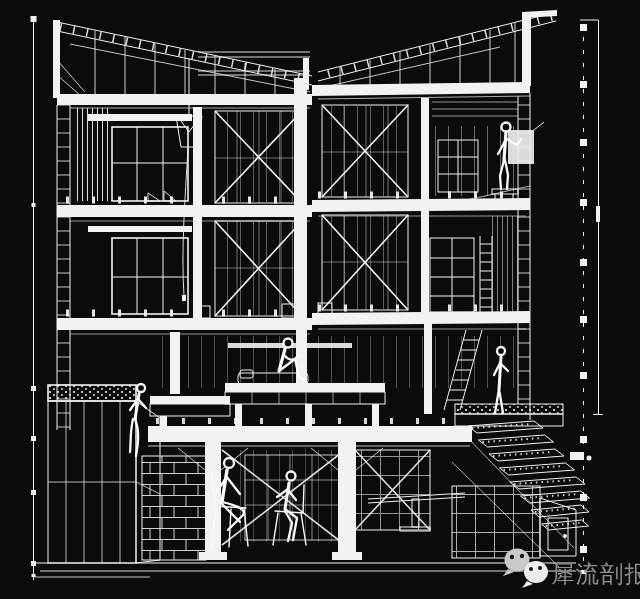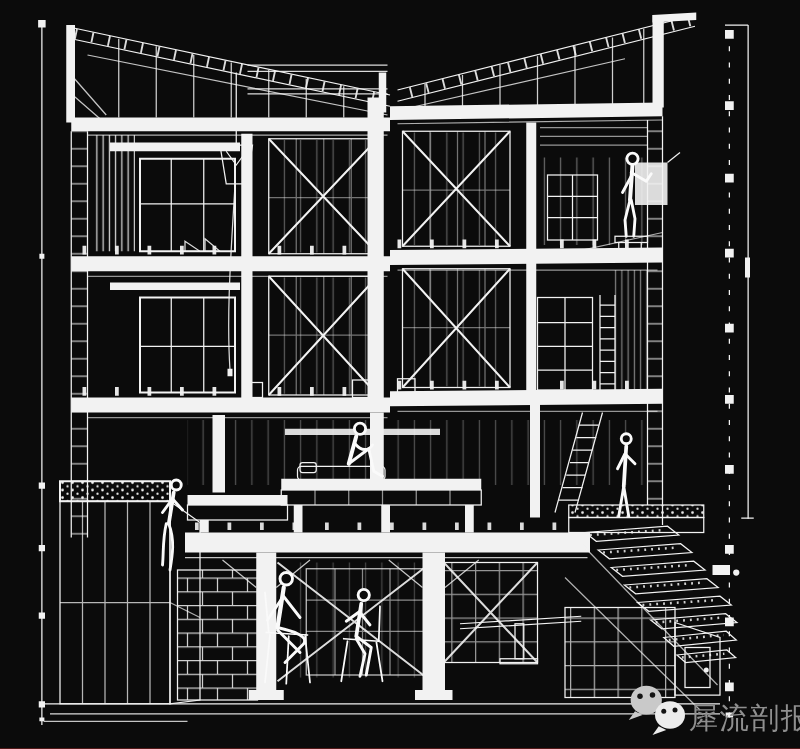--- a/index.html
+++ b/index.html
@@ -1,16 +1,16 @@
 <!DOCTYPE html>
 <html><head>
 <meta charset="utf-8">
 <style>
   html,body{margin:0;padding:0;background:#000;}
-  .stage{width:640px;height:599px;position:relative;overflow:hidden;background:#ef4444;}
+  .stage{width:640px;height:599px;position:relative;overflow:hidden;background:#8b5cf6;}
   svg{display:block}
   .ln{stroke:#f2f2f2;stroke-width:1;fill:none}
   .ln2{stroke:#f2f2f2;stroke-width:1.6;fill:none}
   .s{fill:#f2f2f2;stroke:none}
   .fig{stroke:#fafafa;stroke-width:2.3;fill:none;stroke-linecap:round;stroke-linejoin:round}
   .wm-text{font-family:"DejaVu Sans","Liberation Sans",sans-serif;font-size:23.5px;letter-spacing:1px}
 </style>
 </head>
 <body>
 

